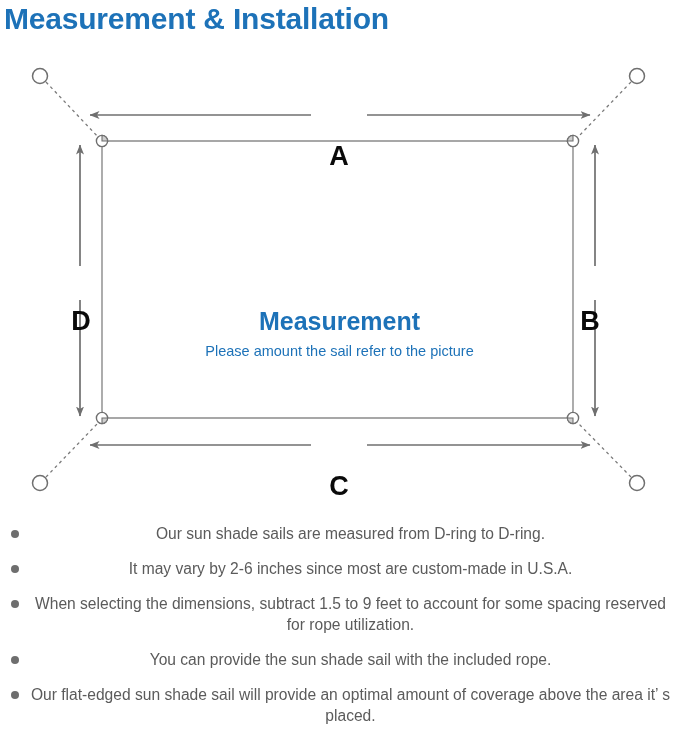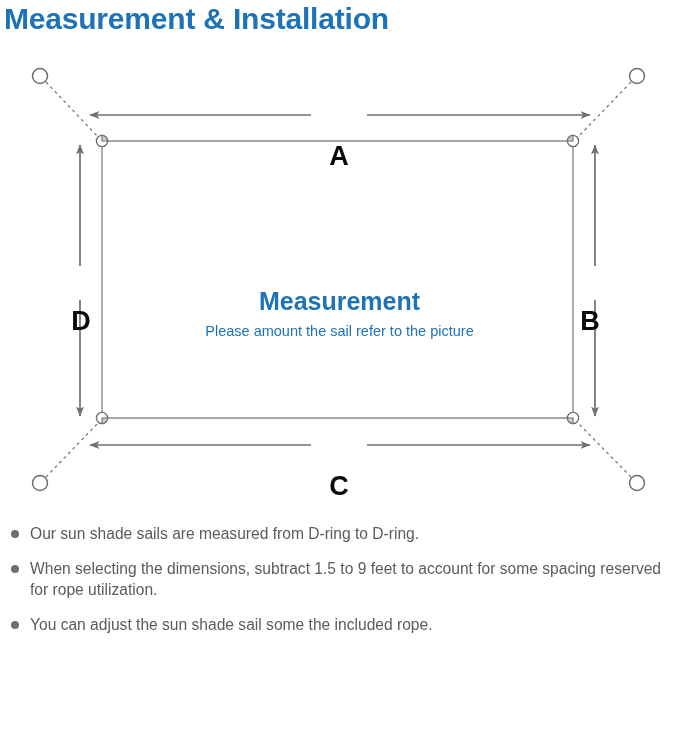--- a/index.html
+++ b/index.html
@@ -40,20 +40,21 @@
   #diagram svg {
     display: block;
   }
 
   .sail-text {
     position: absolute;
     left: 0;
     width: 679px;
     text-align: center;
     color: #1d72b8;
+    margin-top: 20px;
   }
   #sail-heading {
     top: 242px;
     font-size: 25px;
     font-weight: bold;
     line-height: 30px;
   }
   #sail-subheading {
     top: 277px;
     font-size: 14.5px;
@@ -74,20 +75,21 @@
   #label-C { left: 321px; top: 429px; width: 36px; }
   #label-D { left: 66px; top: 264px; width: 30px; }
   #label-B { left: 575px; top: 264px; width: 30px; }
 
   #notes {
     position: absolute;
     top: 523px;
     left: 0;
     width: 679px;
     padding: 0;
+    text-align: center;
   }
   .note-item {
     position: relative;
     display: block;
     color: #5b5b5b;
     font-size: 15.6px;
     line-height: 21px;
     padding-left: 30px;
     padding-right: 8px;
     margin-bottom: 14px;
@@ -178,19 +180,27 @@
   <div class="dim-label" id="label-D">D</div>
 </div>
 
 <div id="notes">
   <div class="note-item">
     <span class="note-bullet"></span>
     <span>Our sun shade sails are measured from D-ring to D-ring.</span>
   </div>
   <div class="note-item">
     <span class="note-bullet"></span>
+    <span>It may vary by 2-6 inches since most are custom-made in U.S.A.</span>
+  </div>
+  <div class="note-item">
+    <span class="note-bullet"></span>
     <span>When selecting the dimensions, subtract 1.5 to 9 feet to account for some spacing reserved for rope utilization.</span>
   </div>
   <div class="note-item">
     <span class="note-bullet"></span>
-    <span>You can adjust the sun shade sail some the included rope.</span>
+    <span>You can provide the sun shade sail with the included rope.</span>
+  </div>
+  <div class="note-item">
+    <span class="note-bullet"></span>
+    <span>Our flat-edged sun shade sail will provide an optimal amount of coverage above the area it’ s placed.</span>
   </div>
 </div>
 
 </body></html>

